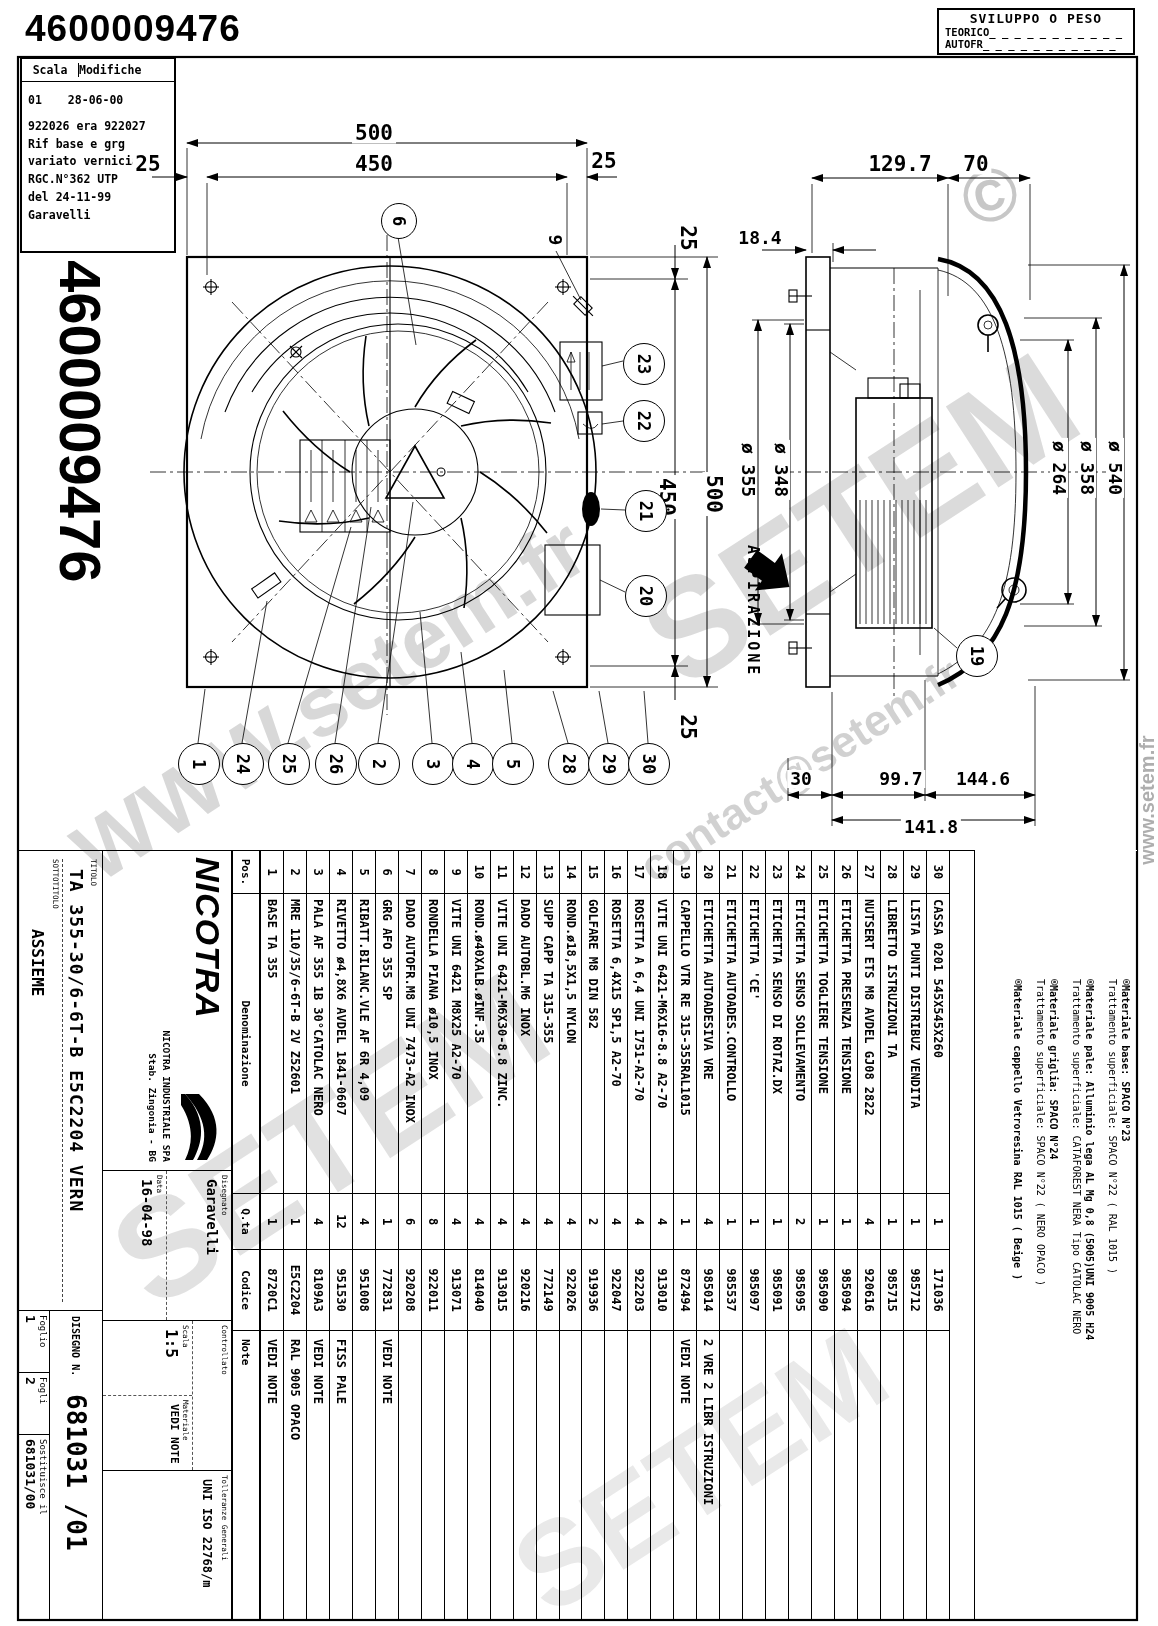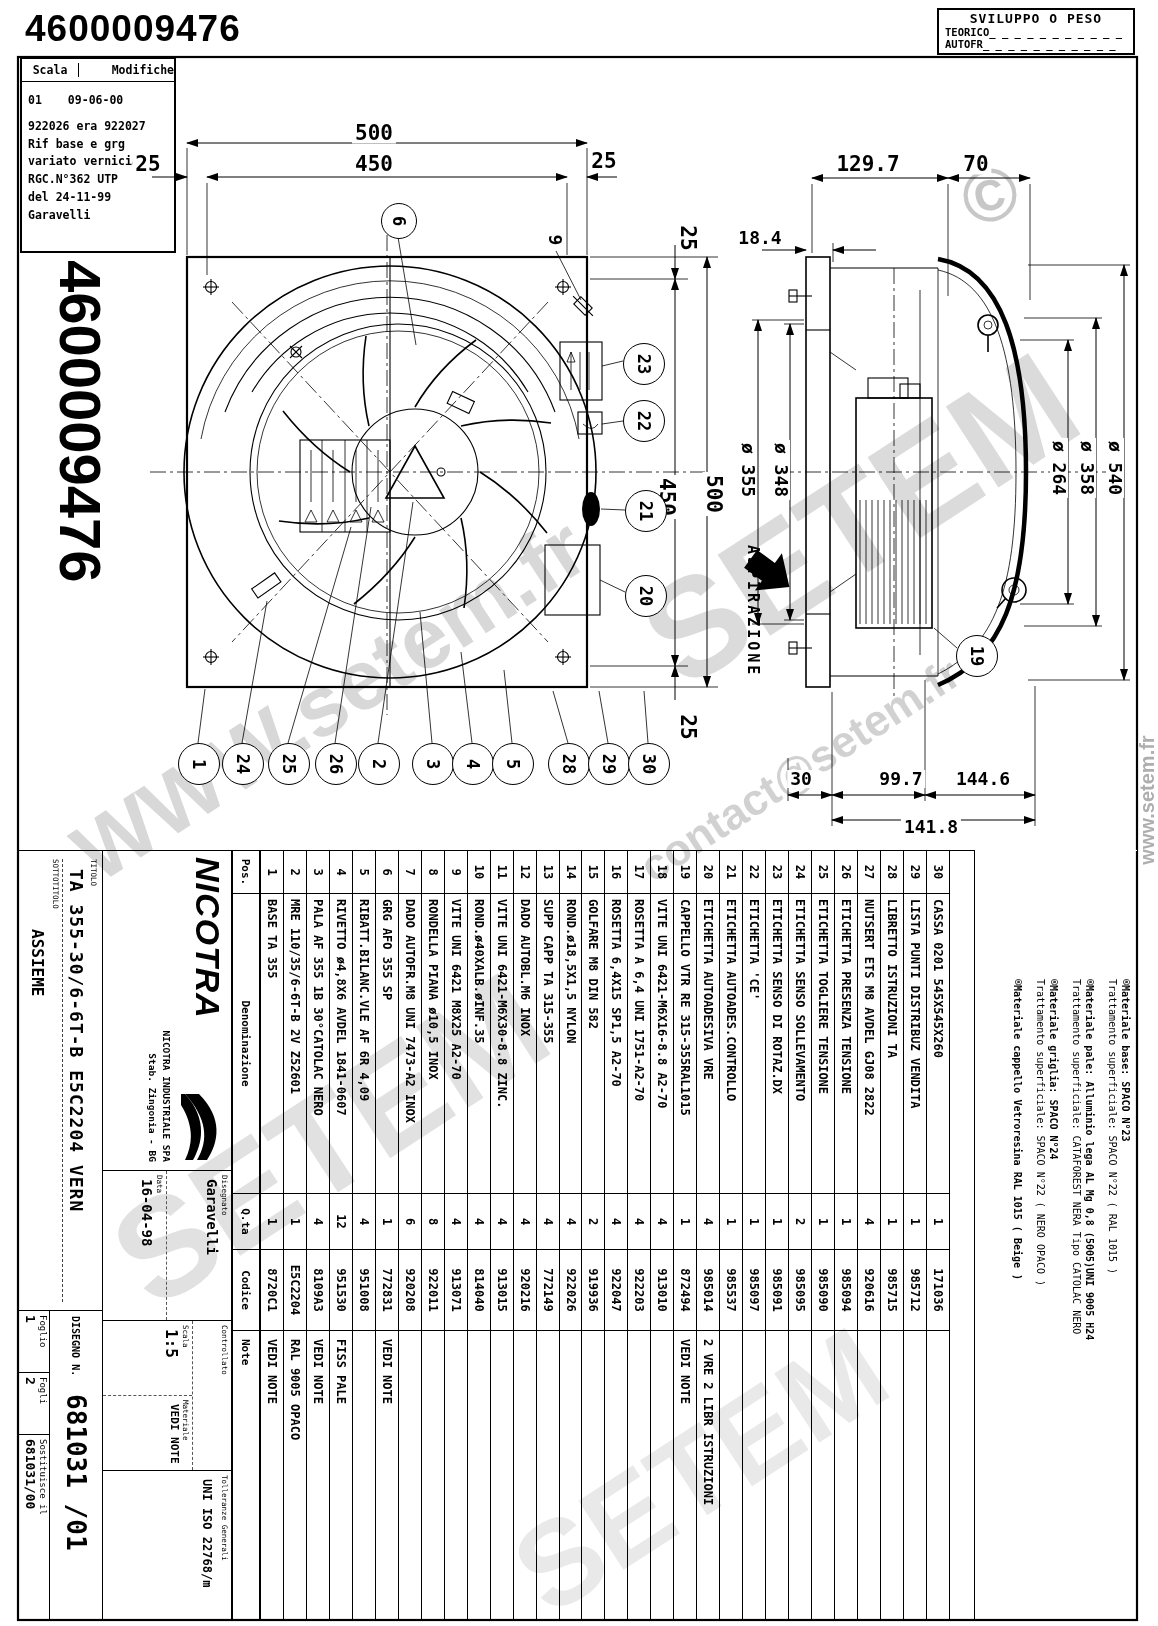--- a/index.html
+++ b/index.html
@@ -28,21 +28,21 @@
   #doc-number{position:absolute;left:25px;top:8px;font:bold 37px "Liberation Sans",sans-serif;letter-spacing:1px;}
   #sviluppo{position:absolute;left:937px;top:8px;width:198px;height:47px;border:2px solid #000;
         font:bold 12px "DejaVu Sans Mono",monospace;padding:1px 6px;box-sizing:border-box;}
   #sviluppo .ttl{text-align:center;font-size:13px;letter-spacing:1px;}
   #sviluppo .ln{display:flex;font-size:10.5px;}
   
   #revbox{position:absolute;left:20px;top:57px;width:156px;height:196px;border:2px solid #000;box-sizing:border-box;
         font:bold 11.5px "DejaVu Sans Mono",monospace;}
   #revbox .hdr{display:flex;border-bottom:1.6px solid #000;height:22px;align-items:center;}
   #revbox .hdr .c1{width:56px;border-right:1.6px solid #000;text-align:center;}
-  #revbox .hdr .c2{flex:1;text-align:right;}
+  #revbox .hdr .c2{flex:1;text-align:left;}
   #revbox .body{padding:10px 6px 0 6px;line-height:1.55;}
   #revbox .idx{display:flex;gap:26px;margin-bottom:8px;}
   
   #sn-inner{width:376px;height:86px;transform:rotate(90deg) translate(0,-86px);
         font:bold 58px "Liberation Sans",sans-serif;letter-spacing:0px;white-space:nowrap;}
   
   #asp-inner{width:190px;height:20px;transform:rotate(90deg) translate(0,-20px);
         font:bold 15px "DejaVu Sans Mono",monospace;letter-spacing:3px;white-space:nowrap;}
   
   #bom-inner{width:770px;height:743px;transform:rotate(90deg) translate(0,-743px);
@@ -337,21 +337,21 @@
   </div>
 
   <div id="revbox">
     <div class="hdr">
       <div class="c1">Scala</div>
       <div class="c2">Modifiche</div>
     </div>
     <div class="body">
       <div class="idx">
         <span>01</span>
-        <span>09-06-00</span>
+        <span>28-06-00</span>
       </div>
       <div>922026 era 922027</div>
       <div>Rif base e grg</div>
       <div>variato verniciat</div>
       <div>RGC.N°362   UTP</div>
       <div>del 24-11-99</div>
       <div>Garavelli</div>
     </div>
   </div>
 
@@ -362,21 +362,21 @@
   <div class="dimh big" style="left:374px;top:133px">500</div>
   <div class="dimh big" style="left:374px;top:164px">450</div>
   <div class="dimh big" style="left:148px;top:164px">25</div>
   <div class="dimh big" style="left:604px;top:161px">25</div>
   <div class="dimv big" style="left:687px;top:238px">25</div>
   <div class="dimv big" style="left:666px;top:497px">450</div>
   <div class="dimv big" style="left:713px;top:494px">500</div>
   <div class="dimv big" style="left:687px;top:727px">25</div>
   <div class="dimv" style="left:555px;top:240px;background:transparent">9</div>
 
-  <div class="dimh big" style="left:868px;top:164px">129.7</div>
+  <div class="dimh big" style="left:900px;top:164px">129.7</div>
   <div class="dimh big" style="left:976px;top:164px">70</div>
   <div class="dimh" style="left:760px;top:238px">18.4</div>
   <div class="dimv" style="left:748px;top:470px">ø 355</div>
   <div class="dimv" style="left:781px;top:470px">ø 348</div>
   <div class="dimv" style="left:1059px;top:468px">ø 264</div>
   <div class="dimv" style="left:1087px;top:468px">ø 358</div>
   <div class="dimv" style="left:1115px;top:468px">ø 540</div>
   <div class="dimh" style="left:801px;top:779px">30</div>
   <div class="dimh" style="left:901px;top:779px">99.7</div>
   <div class="dimh" style="left:983px;top:779px">144.6</div>

